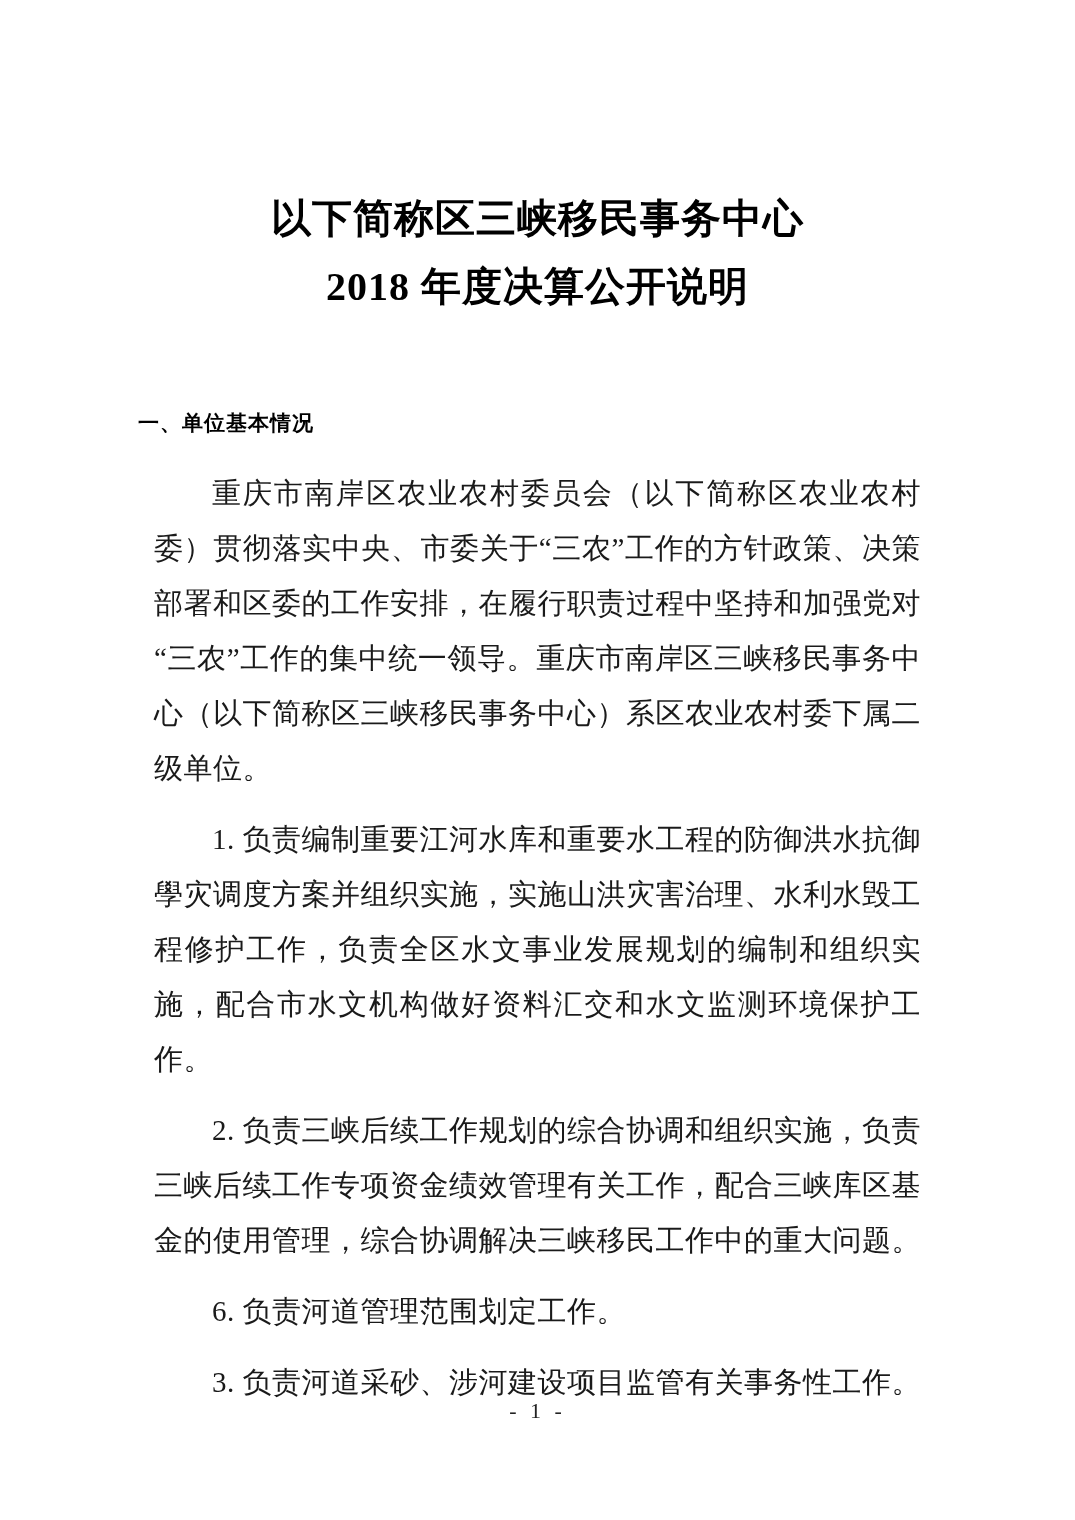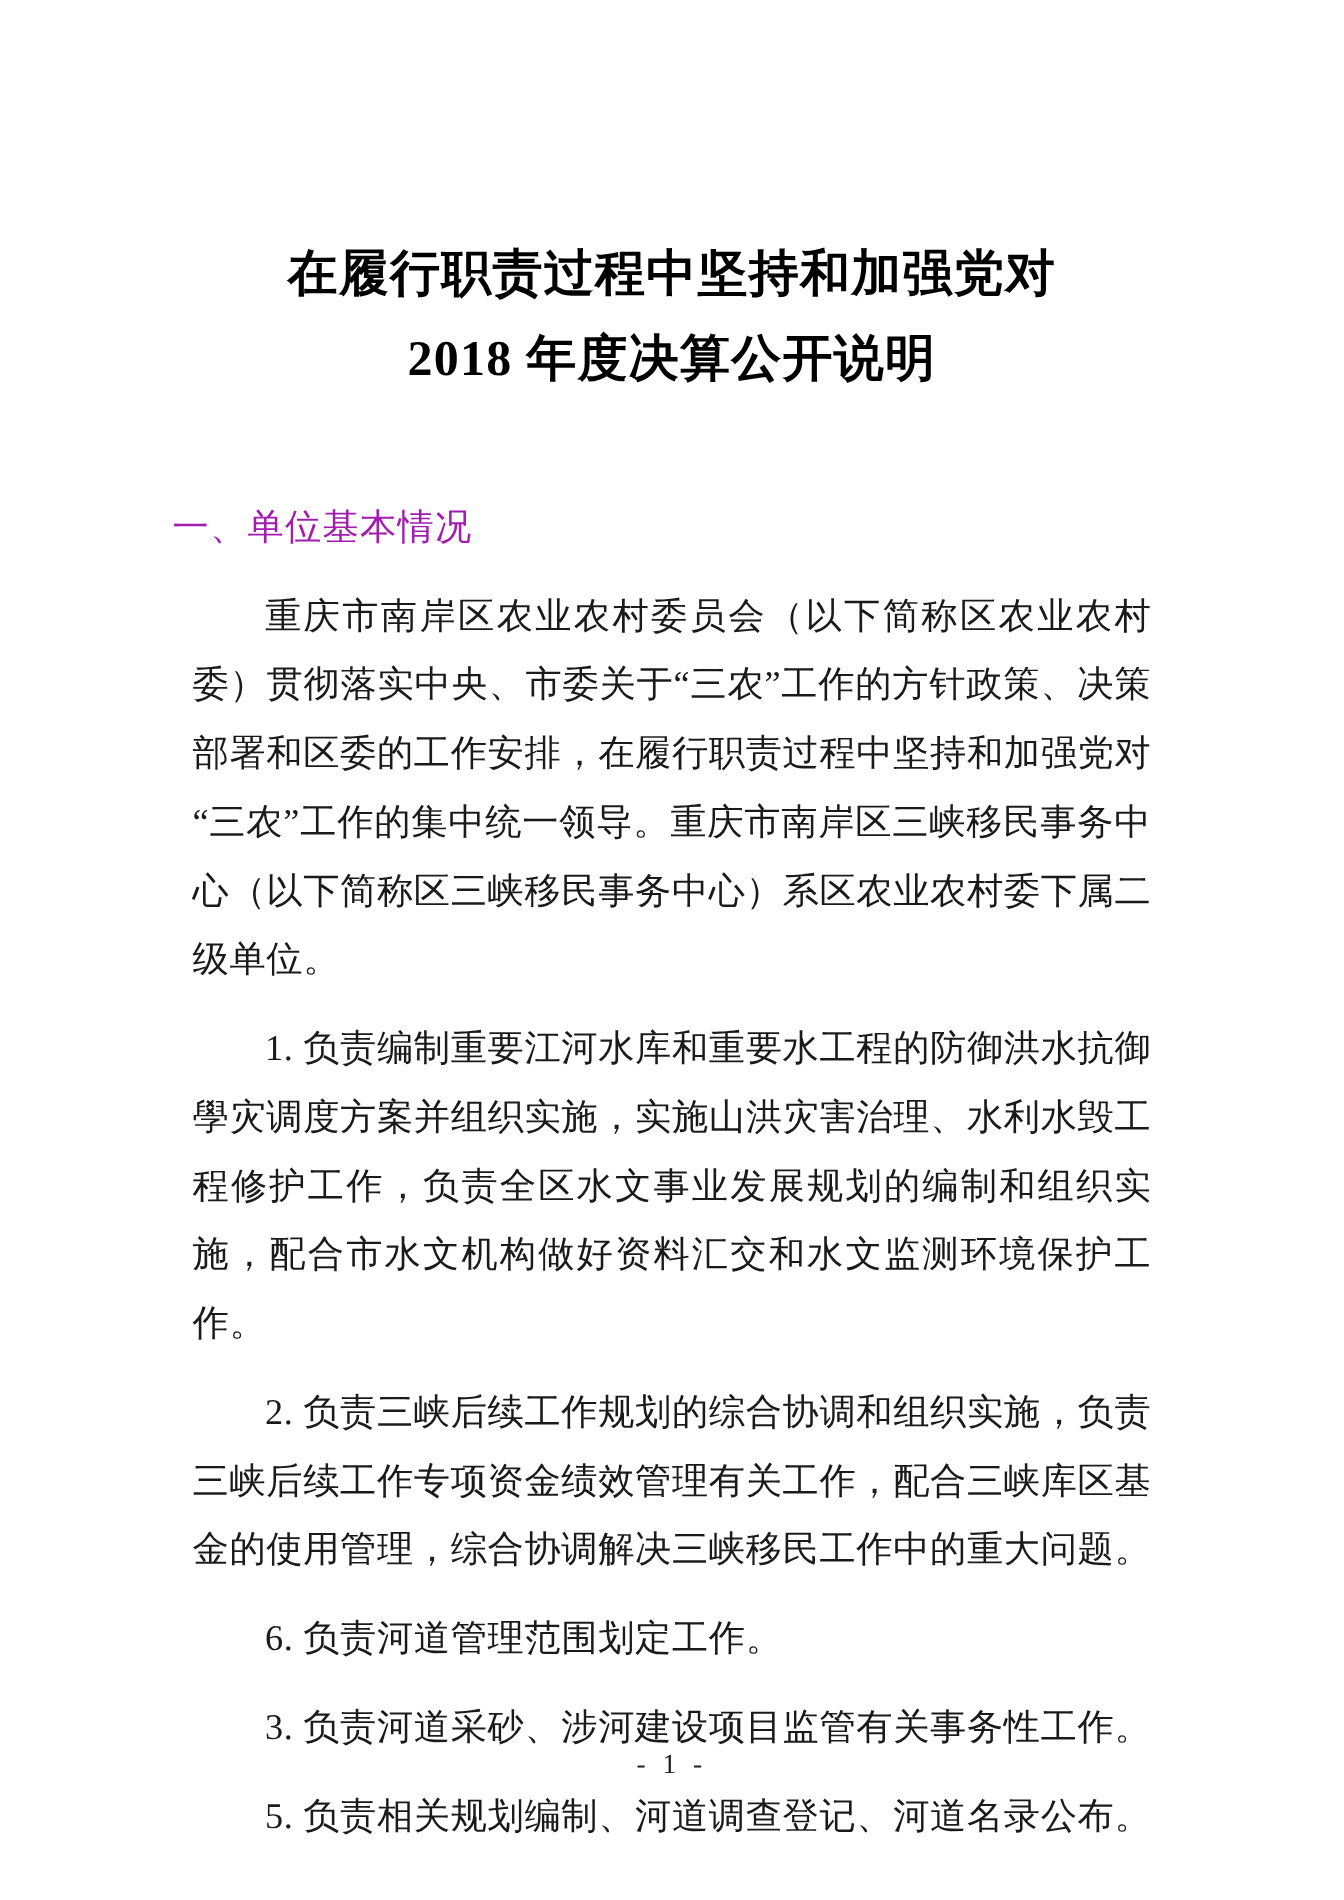--- a/index.html
+++ b/index.html
@@ -32,24 +32,24 @@
     display: block;
   }
   .content {
     margin: 74px 138px 0 138px;
     font-size: 29px;
     line-height: 55px;
   }
   .section-heading {
     margin: 0;
     font-family: "Liberation Sans", "DejaVu Sans", sans-serif;
-    font-size: 29px;
-    font-weight: normal;
+    font-size: 21px;
+    font-weight: bold;
     line-height: 55px;
-    color: #a21caf;
+    color: #000000;
     letter-spacing: 1px;
   }
   .subsection-heading {
     margin: 0;
     font-size: 29px;
     font-weight: bold;
     line-height: 55px;
     text-indent: 2em;
     letter-spacing: 3px;
     color: #000000;
@@ -71,38 +71,37 @@
     letter-spacing: 4px;
     color: #222222;
   }
 </style>
 </head>
 <body>
 
 <div class="page">
 
   <h1 class="doc-title">
-    <span class="title-line">在履行职责过程中坚持和加强党对</span>
+    <span class="title-line">以下简称区三峡移民事务中心</span>
     <span class="title-line">2018 年度决算公开说明</span>
   </h1>
 
   <div class="content">
 
     <h2 class="section-heading">一、单位基本情况</h2>
 
     <p class="body-para">重庆市南岸区农业农村委员会（以下简称区农业农村委）贯彻落实中央、市委关于“三农”工作的方针政策、决策部署和区委的工作安排，在履行职责过程中坚持和加强党对“三农”工作的集中统一领导。重庆市南岸区三峡移民事务中心（以下简称区三峡移民事务中心）系区农业农村委下属二级单位。</p>
 
 
     <p class="body-para">1. 负责编制重要江河水库和重要水工程的防御洪水抗御學灾调度方案并组织实施，实施山洪灾害治理、水利水毁工程修护工作，负责全区水文事业发展规划的编制和组织实施，配合市水文机构做好资料汇交和水文监测环境保护工作。</p>
 
     <p class="body-para">2. 负责三峡后续工作规划的综合协调和组织实施，负责三峡后续工作专项资金绩效管理有关工作，配合三峡库区基金的使用管理，综合协调解决三峡移民工作中的重大问题。</p>
 
     <p class="body-para">6. 负责河道管理范围划定工作。</p>
 
     <p class="body-para">3. 负责河道采砂、涉河建设项目监管有关事务性工作。</p>
 
-    <p class="body-para">5. 负责相关规划编制、河道调查登记、河道名录公布。</p>
 
   </div>
 
   <div class="page-footer">- 1 -</div>
 
 </div>
 
 </body></html>

